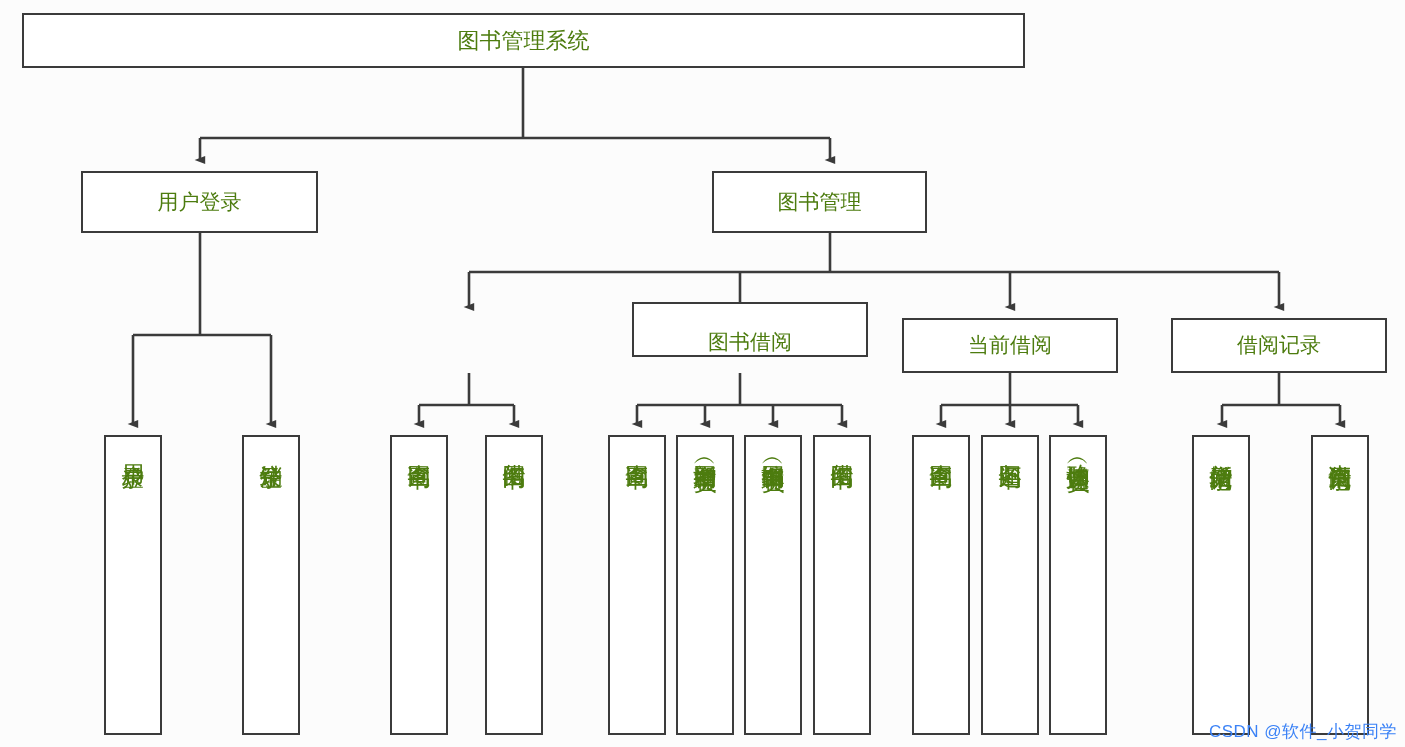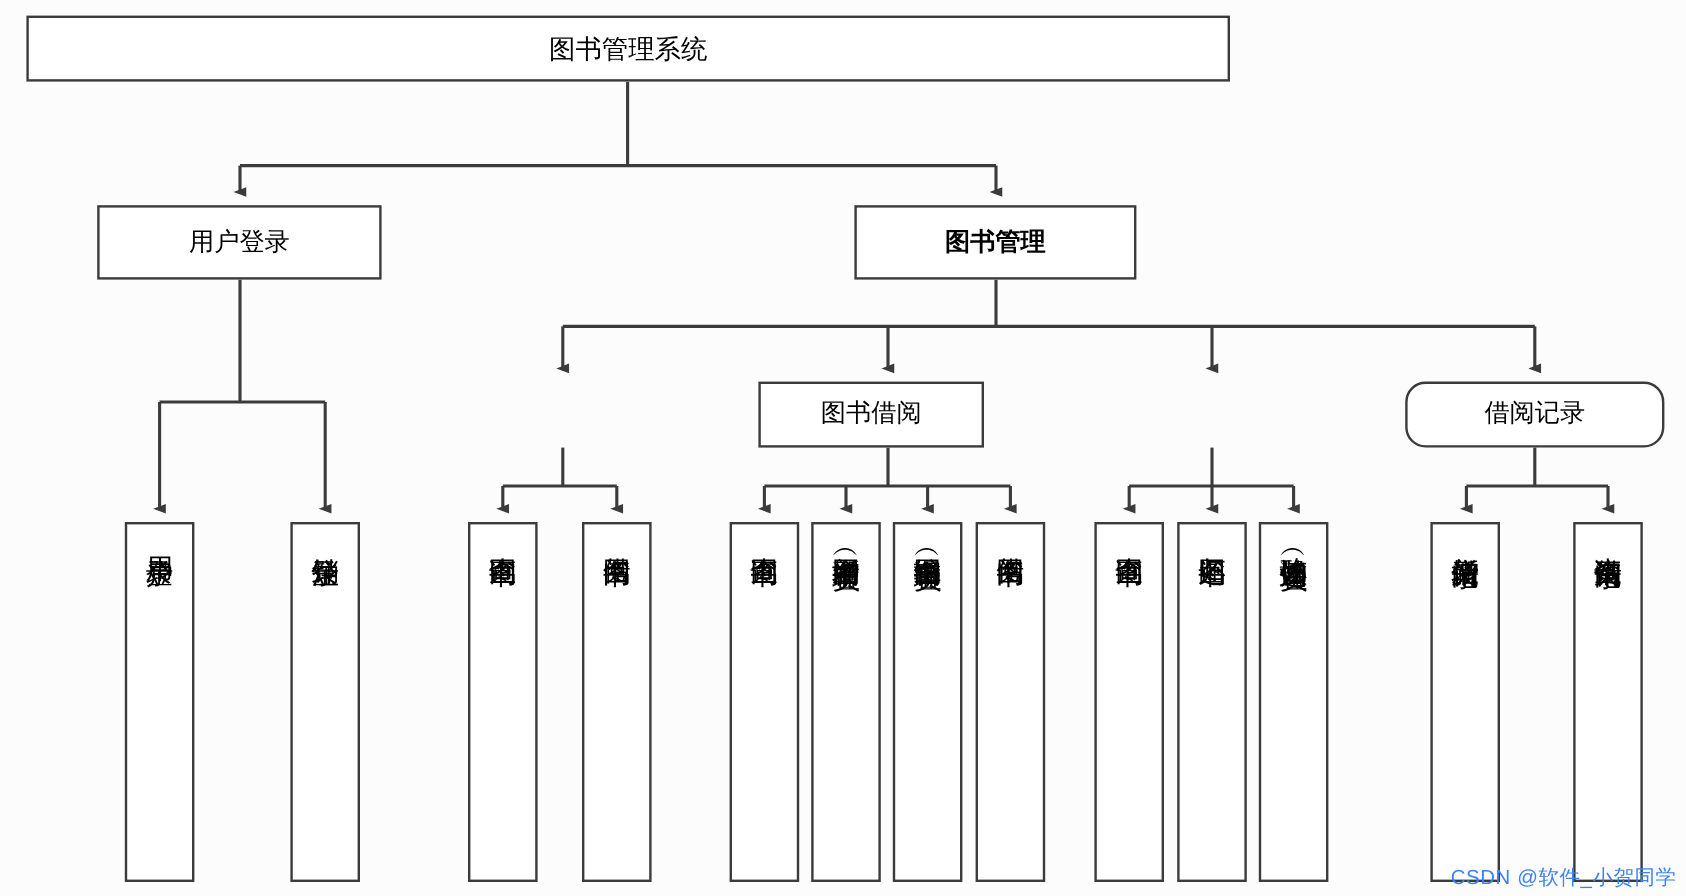--- a/index.html
+++ b/index.html
@@ -27,21 +27,21 @@
     pointer-events: none;
   }
   .node {
     position: absolute;
     box-sizing: border-box;
     background: #ffffff;
     border: 2px solid #3b3b3b;
     display: flex;
     align-items: center;
     justify-content: center;
-    color: #000000;
+    color: #4d7c0f;
   }
   .node .cap {
     display: block;
     text-align: center;
     line-height: 1.18;
     white-space: nowrap;
   }
   
   .node.h .cap {
     font-size: 21px;
@@ -127,28 +127,31 @@
     </g>
   </svg>
 
   <div class="node root h" style="left:22px; top:13px; width:1003px; height:55px;">
     <span class="cap">图书管理系统</span>
   </div>
 
   <div class="node h" style="left:81px; top:171px; width:237px; height:62px;">
     <span class="cap">用户登录</span>
   </div>
-  <div class="node h" style="left:712px; top:171px; width:235px; height:62px;font-weight:bold;">
+  <div class="node h" style="left:712px; top:171px; width:215px; height:62px;">
     <span class="cap">图书管理</span>
   </div>
 
-  <div class="node h" style="left:632px; top:318px; width:188px; height:55px;">
+  <div class="node h" style="left:632px; top:302px; width:236px; height:55px;align-items:flex-end;">
     <span class="cap">图书借阅</span>
   </div>
-  <div class="node h" style="left:1171px; top:318px; width:216px; height:55px;border-radius:17px;">
+  <div class="node h" style="left:902px; top:318px; width:216px; height:55px;">
+    <span class="cap">当前借阅</span>
+  </div>
+  <div class="node h" style="left:1171px; top:318px; width:216px; height:55px;">
     <span class="cap">借阅记录</span>
   </div>
 
   <div class="node v" style="left:104px; top:435px; width:58px; height:300px;">
     <span class="cap">用户登录</span>
   </div>
   <div class="node v" style="left:242px; top:435px; width:58px; height:300px;">
     <span class="cap">注销登录</span>
   </div>
 

